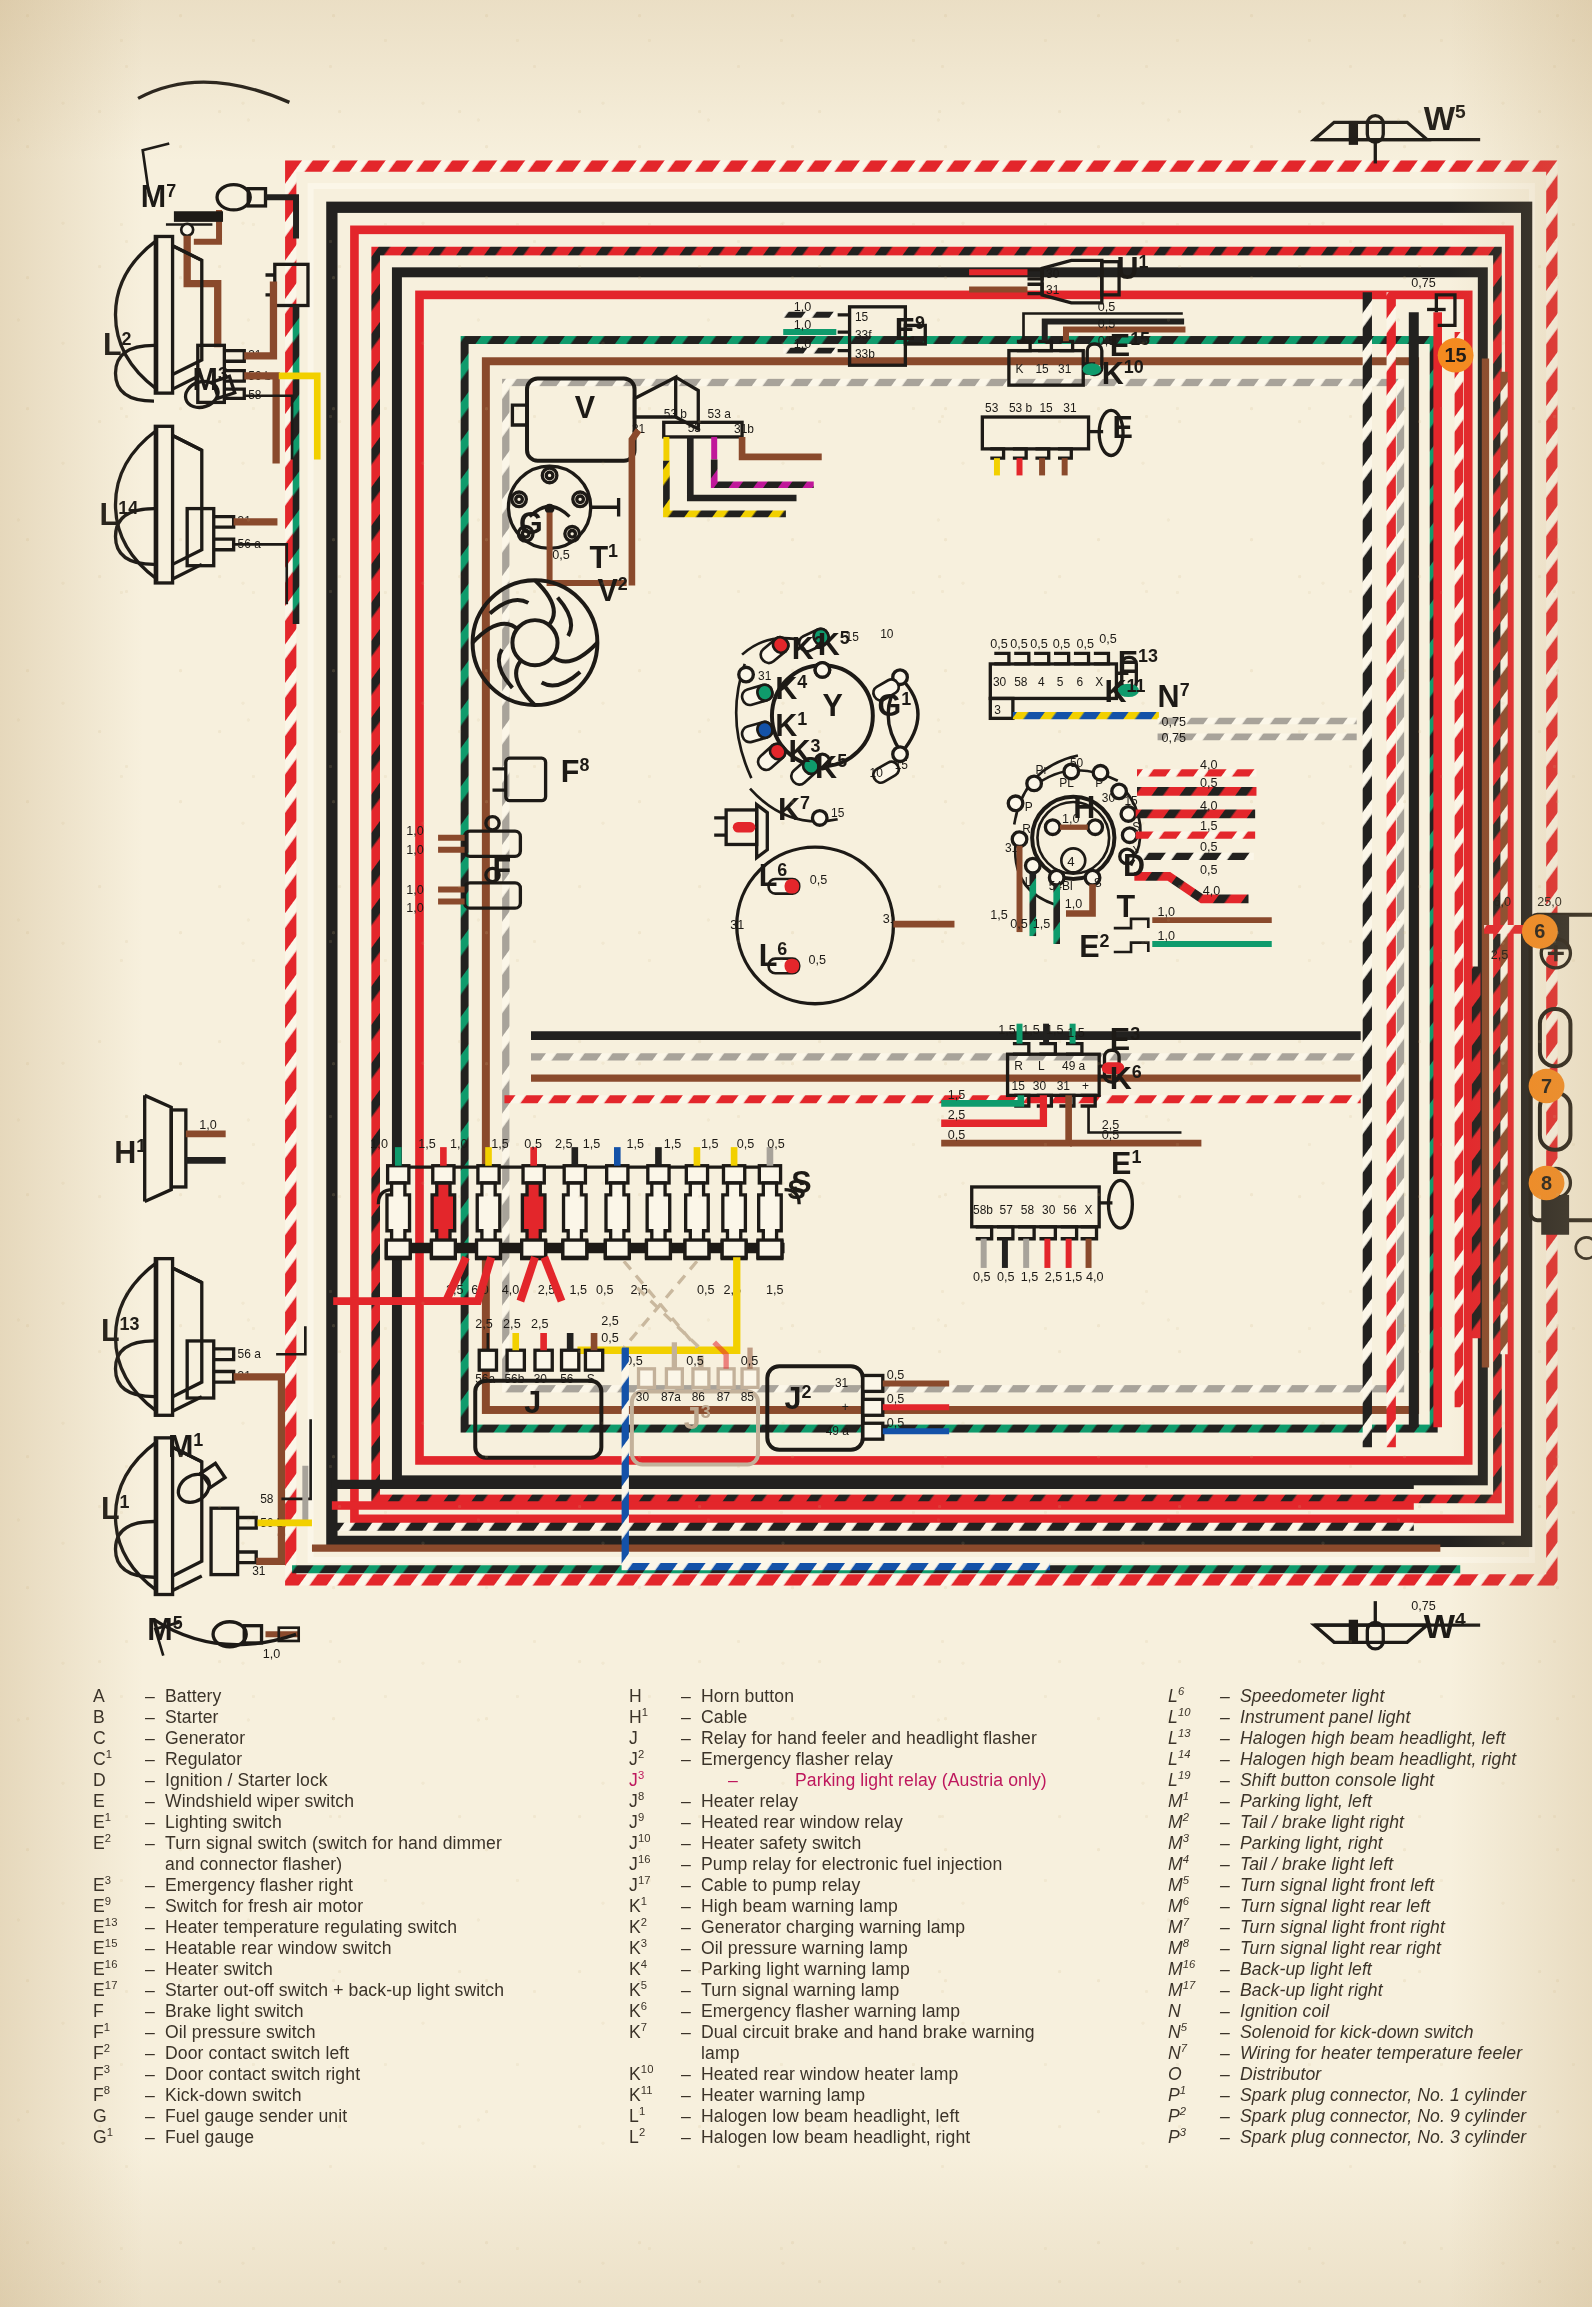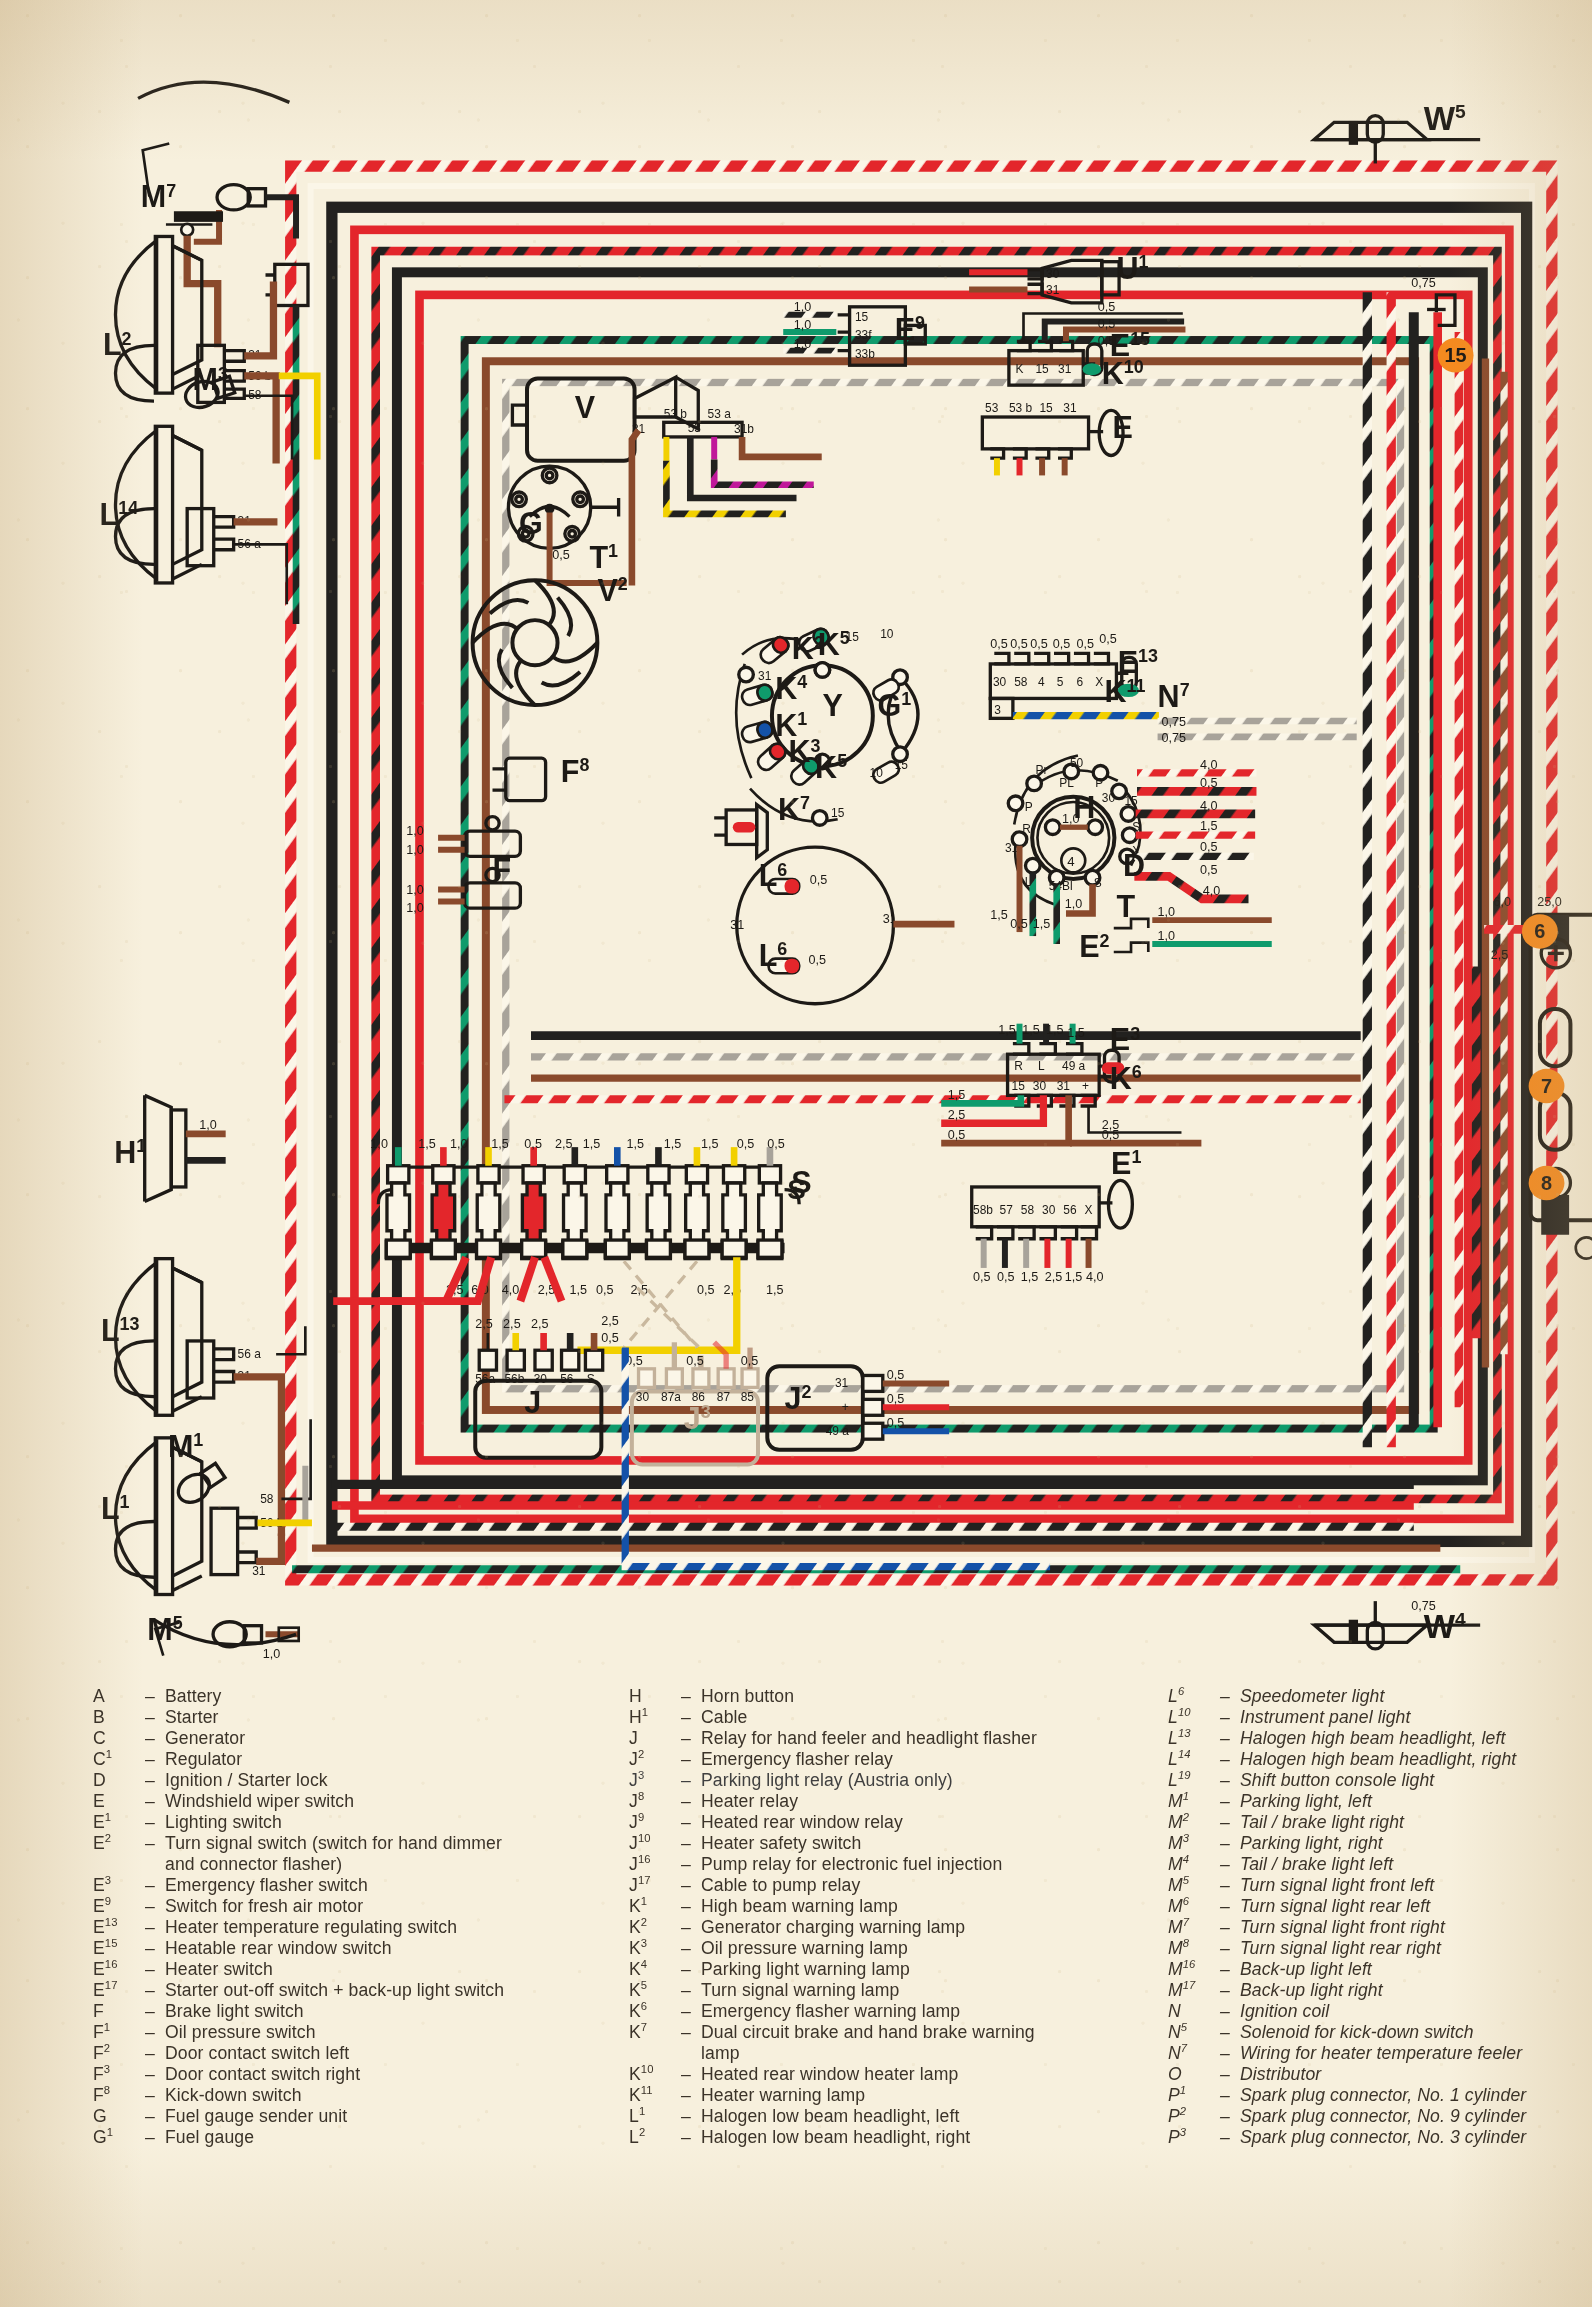--- a/index.html
+++ b/index.html
@@ -42,21 +42,21 @@
     display:flex;align-items:flex-start;
     font-size:17.6px;line-height:21px;color:#3b3329;
     letter-spacing:0.1px;
   }
   .lkey{
     flex:0 0 52px;white-space:nowrap;
   }
   .lkey sup{font-size:.64em;vertical-align:super;line-height:0;}
   .ldash{flex:0 0 20px;}
   .ltext{flex:1 1 auto;}
-  .lrow.faded{color:#404040;}
+  .lrow.faded{color:#be185d;gap:47px;}
   .lrow.cont .lkey,.lrow.cont .ldash{visibility:hidden;}
   
   .lbl{font-family:"Liberation Sans",sans-serif;font-weight:700;fill:#1d1a16;}
   .gauge{font-family:"Liberation Sans",sans-serif;fill:#1d1a16;font-size:19px;}
   .term{font-family:"Liberation Sans",sans-serif;fill:#1d1a16;font-size:18px;}
 </style>
 </head>
 <body>
 
 <div id="page">
@@ -977,21 +977,21 @@
           <span class="ltext">Turn signal switch (switch for hand dimmer</span>
         </div>
         <div class="lrow cont">
           <span class="lkey"></span>
           <span class="ldash">–</span>
           <span class="ltext">and connector flasher)</span>
         </div>
         <div class="lrow">
           <span class="lkey">E<sup>3</sup></span>
           <span class="ldash">–</span>
-          <span class="ltext">Emergency flasher switch</span>
+          <span class="ltext">Emergency flasher right</span>
         </div>
         <div class="lrow">
           <span class="lkey">E<sup>9</sup></span>
           <span class="ldash">–</span>
           <span class="ltext">Switch for fresh air motor</span>
         </div>
         <div class="lrow">
           <span class="lkey">E<sup>13</sup></span>
           <span class="ldash">–</span>
           <span class="ltext">Heater temperature regulating switch</span>

